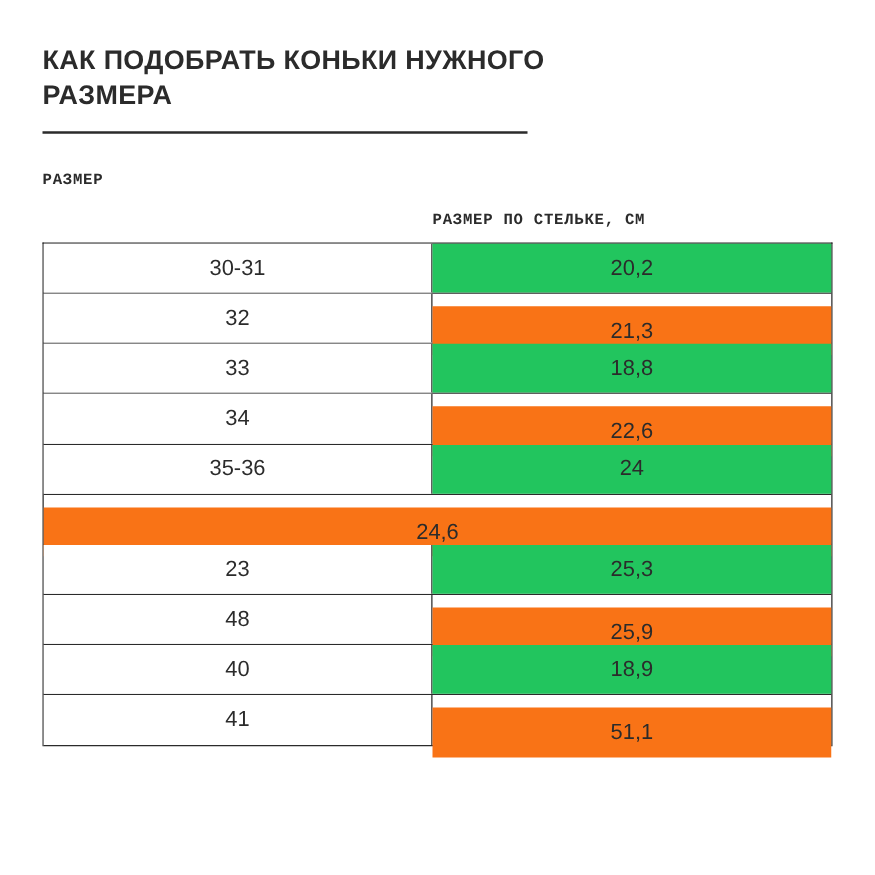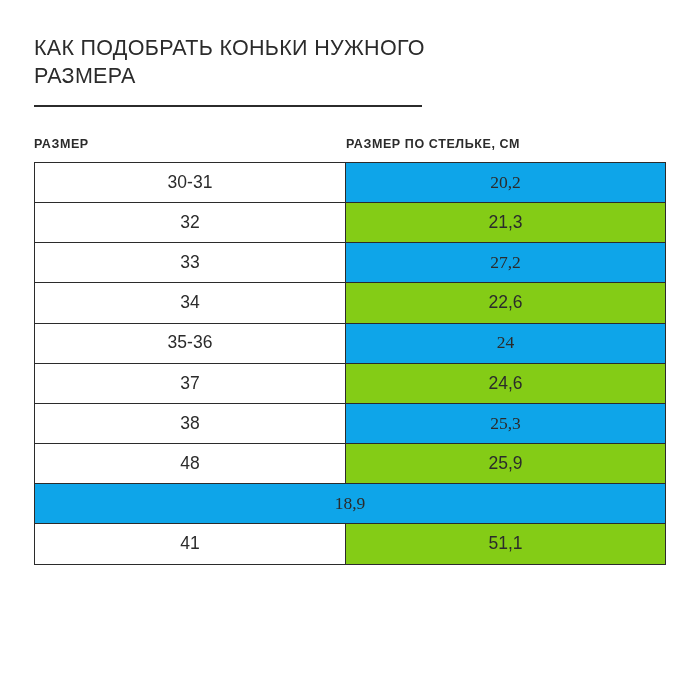--- a/index.html
+++ b/index.html
@@ -16,21 +16,21 @@
   }
   .page {
     position: relative;
     width: 700px;
     height: 700px;
     box-sizing: border-box;
     padding: 34px 34px 0 34px;
   }
   .title {
     font-size: 21.5px;
-    font-weight: normal;
+    font-weight: bold;
     letter-spacing: 0.3px;
     line-height: 1.32;
     text-transform: uppercase;
     color: #2b2b2b;
     margin: 0;
     max-width: 430px;
   }
   .title-rule {
     margin-top: 14px;
     width: 388px;
@@ -38,28 +38,30 @@
     background: #2b2b2b;
   }
   .col-headers {
     display: flex;
     margin-top: 30px;
     font-size: 12.5px;
     font-weight: bold;
     letter-spacing: 0.6px;
     text-transform: uppercase;
     color: #2b2b2b;
+    font-family: Liberation Mono, monospace;
   }
   .col-headers .h-left {
     width: 312px;
     box-sizing: border-box;
   }
   .col-headers .h-right {
     flex: 1;
     box-sizing: border-box;
+    margin-top: 32px;
   }
   .table {
     margin-top: 11px;
     width: 632px;
     border: 1px solid #2b2b2b;
     border-bottom: none;
     box-sizing: border-box;
   }
   .row {
     display: flex;
@@ -79,25 +81,25 @@
   }
   .cell-size {
     width: 311px;
     background: #ffffff;
     border-right: 1px solid #2b2b2b;
   }
   .cell-insole {
     flex: 1;
   }
   .row.shade .cell-insole {
-    background: #0ea5e9;
-    font-family: Liberation Serif, serif;
+    background: #22c55e;
   }
   .row.light .cell-insole {
-    background: #84cc16;
+    background: #f97316;
+    margin-top: 10px;
   }
 </style>
 </head>
 <body>
 
 <div class="page">
 
   <h1 class="title">КАК ПОДОБРАТЬ КОНЬКИ НУЖНОГО РАЗМЕРА</h1>
   <div class="title-rule"></div>
 
@@ -110,43 +112,43 @@
     <div class="row shade">
       <div class="cell cell-size">30-31</div>
       <div class="cell cell-insole">20,2</div>
     </div>
     <div class="row light">
       <div class="cell cell-size">32</div>
       <div class="cell cell-insole">21,3</div>
     </div>
     <div class="row shade">
       <div class="cell cell-size">33</div>
-      <div class="cell cell-insole">27,2</div>
+      <div class="cell cell-insole">18,8</div>
     </div>
     <div class="row light">
       <div class="cell cell-size">34</div>
       <div class="cell cell-insole">22,6</div>
     </div>
     <div class="row shade">
       <div class="cell cell-size">35-36</div>
       <div class="cell cell-insole">24</div>
     </div>
     <div class="row light">
-      <div class="cell cell-size">37</div>
       <div class="cell cell-insole">24,6</div>
     </div>
     <div class="row shade">
-      <div class="cell cell-size">38</div>
+      <div class="cell cell-size">23</div>
       <div class="cell cell-insole">25,3</div>
     </div>
     <div class="row light">
       <div class="cell cell-size">48</div>
       <div class="cell cell-insole">25,9</div>
     </div>
     <div class="row shade">
+      <div class="cell cell-size">40</div>
       <div class="cell cell-insole">18,9</div>
     </div>
     <div class="row light">
       <div class="cell cell-size">41</div>
       <div class="cell cell-insole">51,1</div>
     </div>
   </div>
 
 </div>
 

